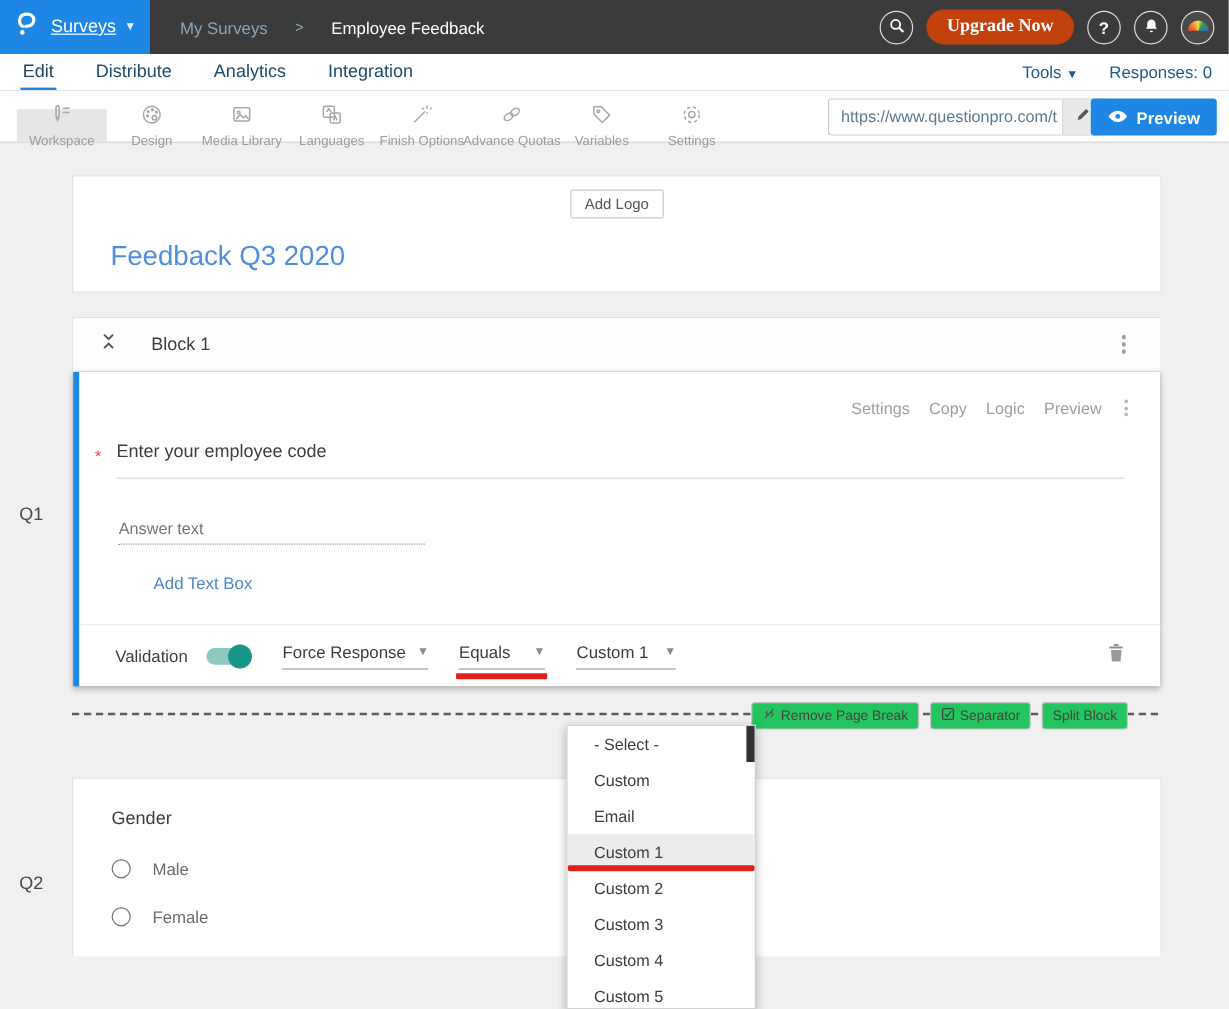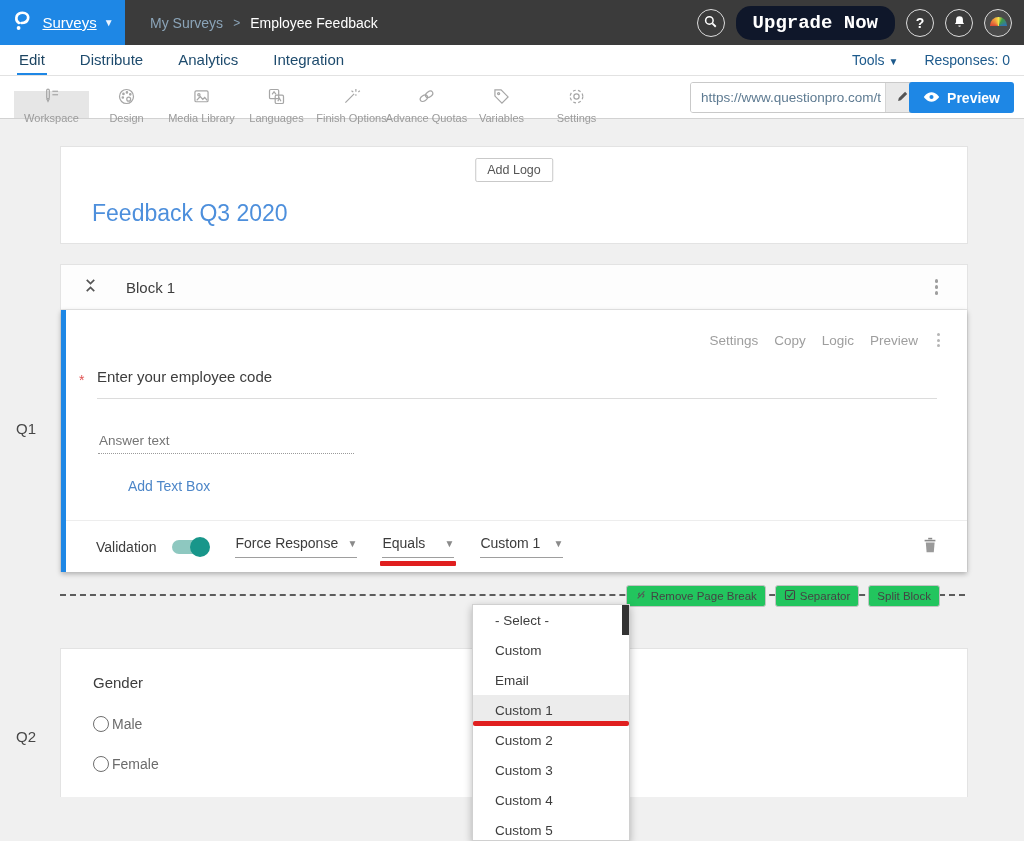--- a/index.html
+++ b/index.html
@@ -5,27 +5,27 @@
   * { margin:0; padding:0; box-sizing:border-box; }
   html,body { width:1024px; height:841px; }
   body { font-family:"Liberation Sans", sans-serif; background:#f0f0f0; position:relative; overflow:hidden; }
   .page { position:relative; width:1024px; height:841px; overflow:hidden; }
 
   
   .topbar { height:45px; background:#3b3b3b; display:flex; align-items:center; }
   .logo-area { width:125px; height:45px; background:#1e87e5; display:flex; align-items:center; justify-content:center; gap:7px; color:#fff; flex-shrink:0; cursor:pointer; }
   .logo-area .product { font-size:15px;text-decoration:underline; }
   .logo-area .caret { font-size:10px; color:#eaf4ff; }
-  .breadcrumb { display:flex; align-items:center; gap:10px; margin-left:25px; font-size:14px; }
+  .breadcrumb { display:flex; align-items:center; gap:23px; margin-left:25px; font-size:14px; }
   .breadcrumb .parent { color:#8ba4b8; cursor:pointer; }
   .breadcrumb .sep { color:#8ba4b8; font-size:12px; }
   .breadcrumb .current { color:#ffffff; }
   .topbar-right { margin-left:auto; display:flex; align-items:center; gap:11px; margin-right:12px; }
   .circle-btn { width:28px; height:28px; border:1.5px solid #dcdcdc; border-radius:50%; display:flex; align-items:center; justify-content:center; color:#fff; font-size:14px; font-weight:bold; cursor:pointer; background:transparent; }
-  .upgrade-btn { background:#0f172a; color:#fff; border:none; border-radius:15px; padding:6px 17px; font-size:19px; font-weight:bold; font-family:Liberation Mono, monospace; cursor:pointer; }
+  .upgrade-btn { background:#c2410c; color:#fff; border:none; border-radius:15px; padding:6px 17px; font-size:15px; font-weight:bold; font-family:Liberation Serif, serif; cursor:pointer; }
   .avatar { width:28px; height:28px; border:1.5px solid #dcdcdc; border-radius:50%; background:#4a4a4a; overflow:hidden; position:relative; cursor:pointer; }
   .avatar .rainbow { position:absolute; left:5px; top:7px; width:17px; height:9px; border-radius:17px 17px 0 0; background:conic-gradient(from 270deg at 50% 100%, #d94435, #f2a03d 60deg, #efe24a 90deg, #3f9c46 120deg, #2f6fb5 180deg, transparent 180deg); }
 
   
   .tabrow { height:31px; background:#fff; border-bottom:1px solid #e2e2e2; display:flex; align-items:stretch; padding-left:17px; position:relative; }
   .tab { font-size:15px; color:#1e4b6d; padding:0 2px; margin-right:31px; display:flex; align-items:center; cursor:pointer; border-bottom:2px solid transparent; }
   .tab.active { color:#1d4461; border-bottom:2px solid #1e87e5; }
   .tabrow-right { position:absolute; right:14px; top:0; height:100%; display:flex; align-items:center; gap:26px; font-size:14px; color:#1d5a8c; }
   .tools-link { cursor:pointer; }
   .tools-link .caret { font-size:10px; }
@@ -86,21 +86,21 @@
 
   
   .separator-zone { margin-left:60px; width:908px; height:76px; position:relative; }
   .dashed-line { position:absolute; left:0; right:3px; top:22px; border-top:2px dashed #5c5c5c; }
   .sep-buttons { position:absolute; top:13px; right:28px; display:flex; gap:9px; }
   .sep-btn { background:#22c55e; border:1px solid #c3c3c3; border-radius:3px; font-family:inherit; font-size:11.5px; color:#444; padding:3px 8px; display:flex; align-items:center; gap:4px; cursor:pointer; }
 
   
   .q2-card { height:149px; border-bottom:none; position:relative; }
   .q2-title { position:absolute; top:25px; left:32px; font-size:15px; color:#3d3d3d; }
-  .radio-row { position:absolute; left:32px; display:flex; align-items:flex-end; gap:3px; cursor:pointer; }
+  .radio-row { position:absolute; left:32px; display:flex; align-items:flex-end; gap:18px; cursor:pointer; }
   .radio-row.r1 { top:67px; }
   .radio-row.r2 { top:107px; }
   .radio-circle { width:16px; height:16px; border:1.5px solid #6e6e6e; border-radius:50%; background:#fff; }
   .radio-label { font-size:14px; color:#6b6b6b; }
 
   
   .dropdown-menu { position:absolute; left:472px; top:604px; width:158px; height:237px; background:#fff; border:1px solid #d0d0d0; box-shadow:0 3px 8px rgba(0,0,0,0.28); z-index:50; overflow:hidden; }
   .dd-item { height:30px; display:flex; align-items:center; padding-left:22px; font-size:13.5px; color:#3d3d3d; cursor:pointer; position:relative; }
   .dd-item.selected { background:#ececec; }
   .dd-item.selected .red-bar { position:absolute; left:0; right:0; bottom:-1px; height:5px; background:#e01f1f; border-radius:2px; }

